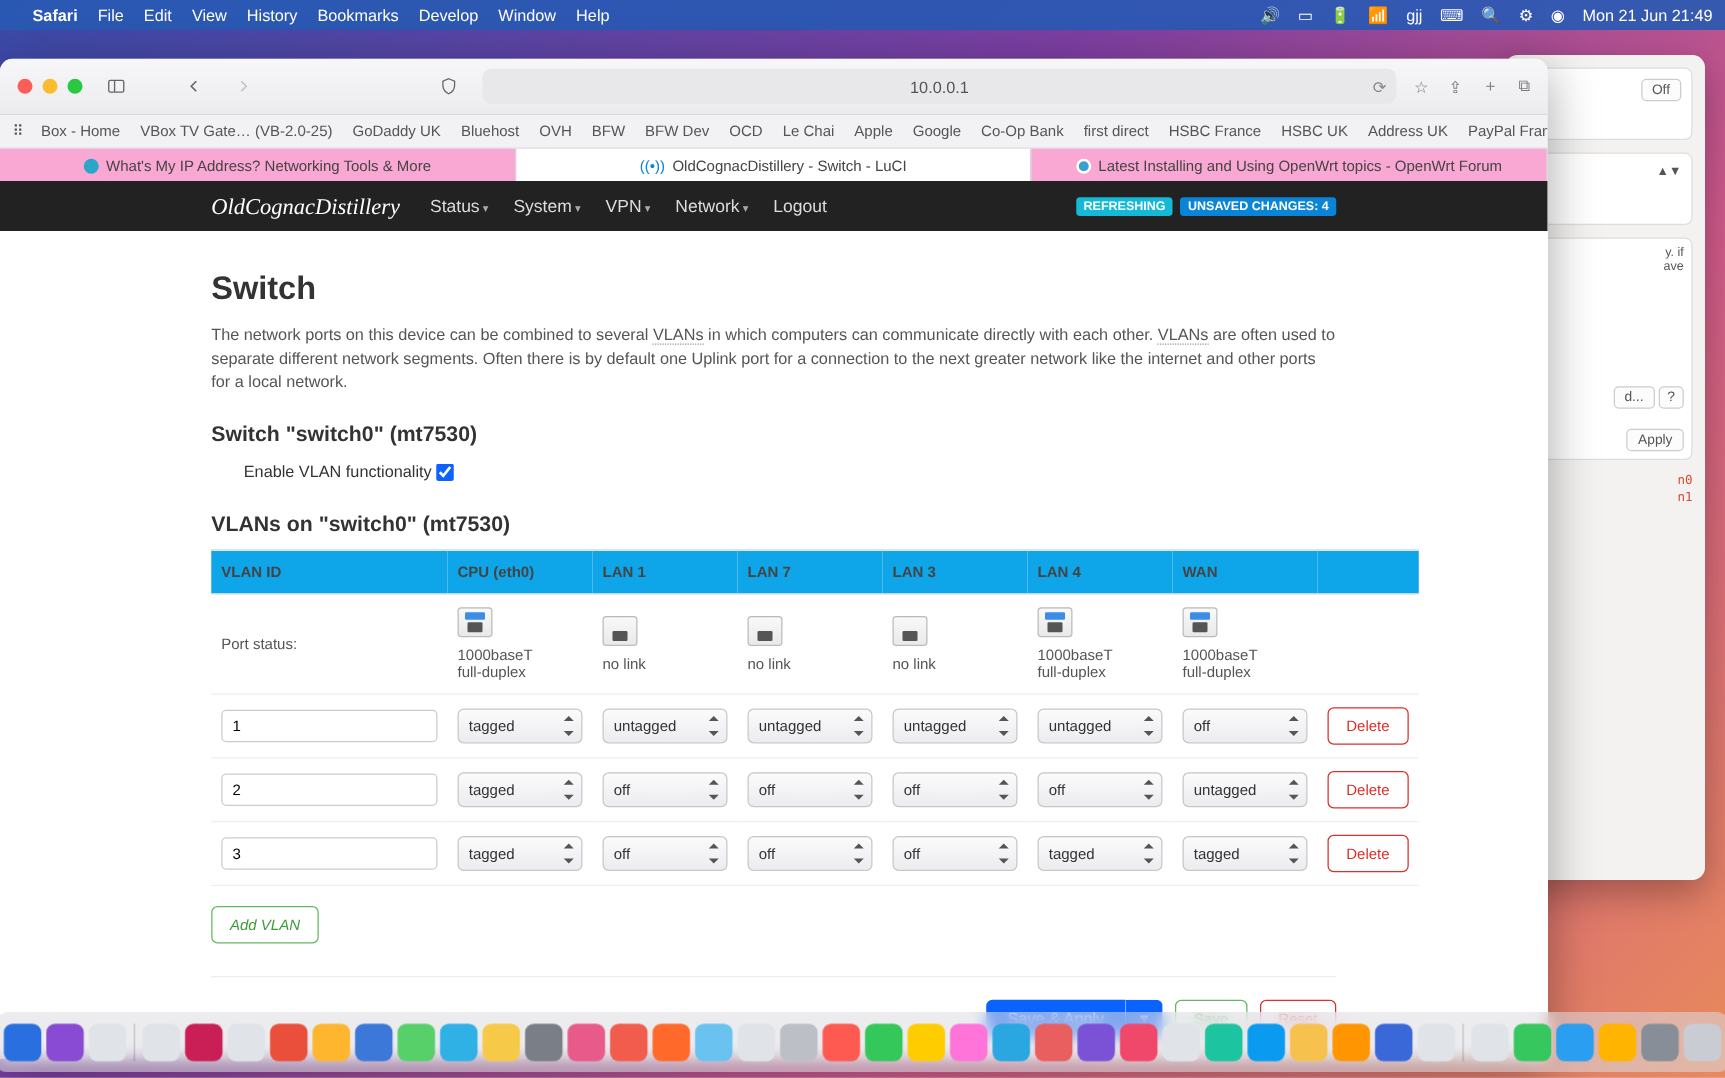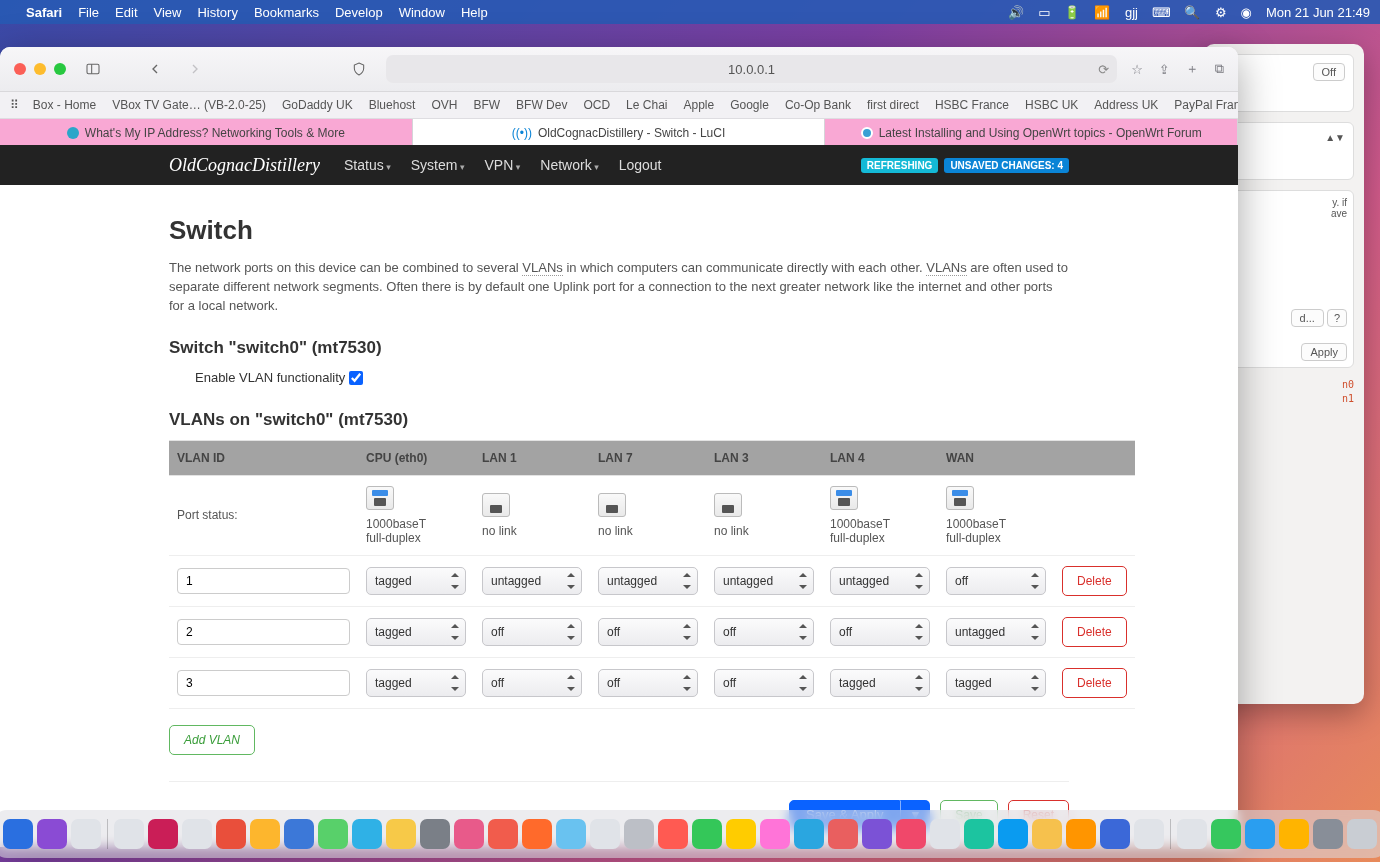--- a/index.html
+++ b/index.html
@@ -41,21 +41,21 @@
 .luci-nav .badge.uns{background:#0a84d6;}
 .content{width:900px;margin:0 auto;padding:20px 0 40px;}
 h1{font-size:26px;font-weight:700;margin:10px 0 8px;color:#333;}
 h2{font-size:17px;font-weight:700;margin:22px 0 10px;color:#333;}
 .desc{font-size:13px;color:#555;line-height:1.45;}
 .dotted{border-bottom:1px dotted #999;}
 .form-row{display:flex;align-items:center;margin:10px 0 6px 26px;font-size:13px;}
 input[type=checkbox]{accent-color:#0a62ff;width:14px;height:14px;}
 
 .tbl{width:100%;border-collapse:collapse;margin-top:6px;}
-.tbl th{font-size:12px;font-weight:700;text-align:left;padding:10px 8px;border-top:1px solid #e3e3e3;border-bottom:1px solid #e3e3e3;background:#a3a3a3;color:#444;}
+.tbl th{font-size:12px;font-weight:700;text-align:left;padding:10px 8px;border-top:1px solid #e3e3e3;border-bottom:1px solid #e3e3e3;background:#0ea5e9;color:#444;}
 .tbl td{padding:10px 8px;border-bottom:1px solid #eee;font-size:12px;vertical-align:middle;}
 .port-row td{color:#555;}
 .port-icon{width:26px;height:22px;display:inline-block;border:1px solid #bbb;border-radius:3px;background:linear-gradient(#f9f9f9,#e9e9e9);position:relative;margin-bottom:4px;}
 .port-icon:after{content:"";position:absolute;bottom:3px;left:7px;width:12px;height:8px;background:#555;border-radius:1px;}
 .port-icon.link:before{content:"";position:absolute;top:3px;left:5px;width:16px;height:6px;background:#3b8de8;border-radius:1px;}
 input.vlanid{width:155px;height:24px;border:1px solid #ccc;border-radius:4px;padding:0 8px;font-size:12px;background:#fff;}
 .sel{position:relative;width:82px;height:26px;border:1px solid #c7c7cb;border-radius:5px;background:linear-gradient(#fbfbfc,#ececef);display:flex;align-items:center;padding:0 8px;font-size:12px;color:#333;}
 .sel:after{content:"";position:absolute;right:6px;top:5px;width:0;height:0;border-left:4px solid transparent;border-right:4px solid transparent;border-bottom:4px solid #555;}
 .sel:before{content:"";position:absolute;right:6px;bottom:5px;width:0;height:0;border-left:4px solid transparent;border-right:4px solid transparent;border-top:4px solid #555;}
 .btn{display:inline-flex;align-items:center;justify-content:center;height:28px;padding:0 14px;border-radius:5px;font-size:12px;border:1px solid;background:#fff;cursor:default;}

